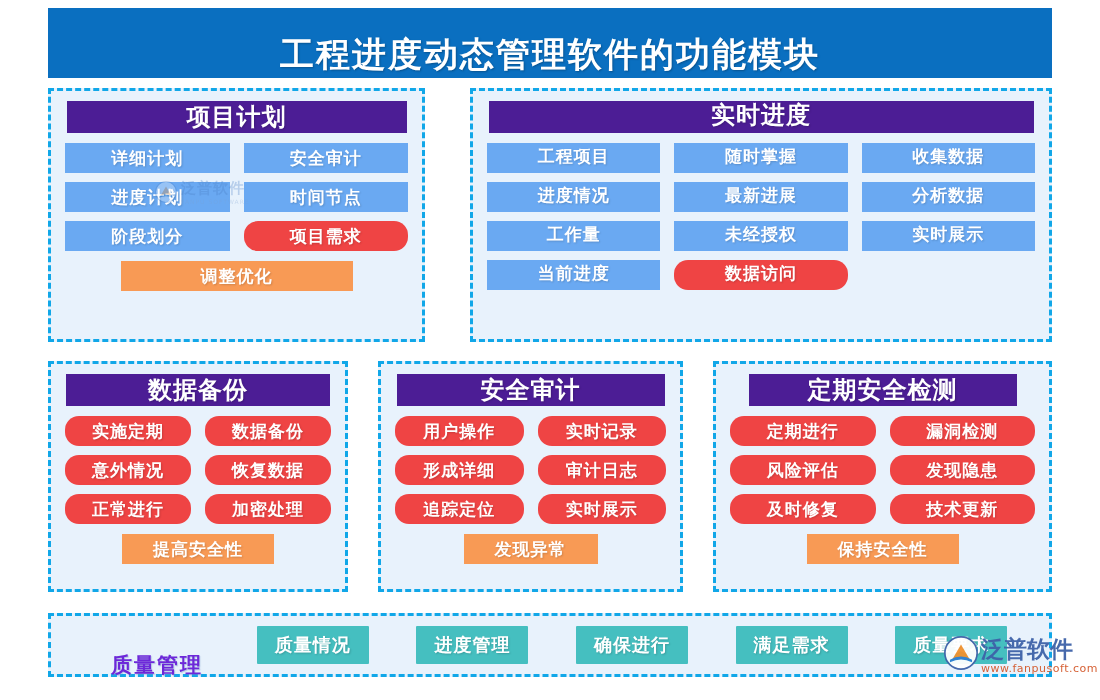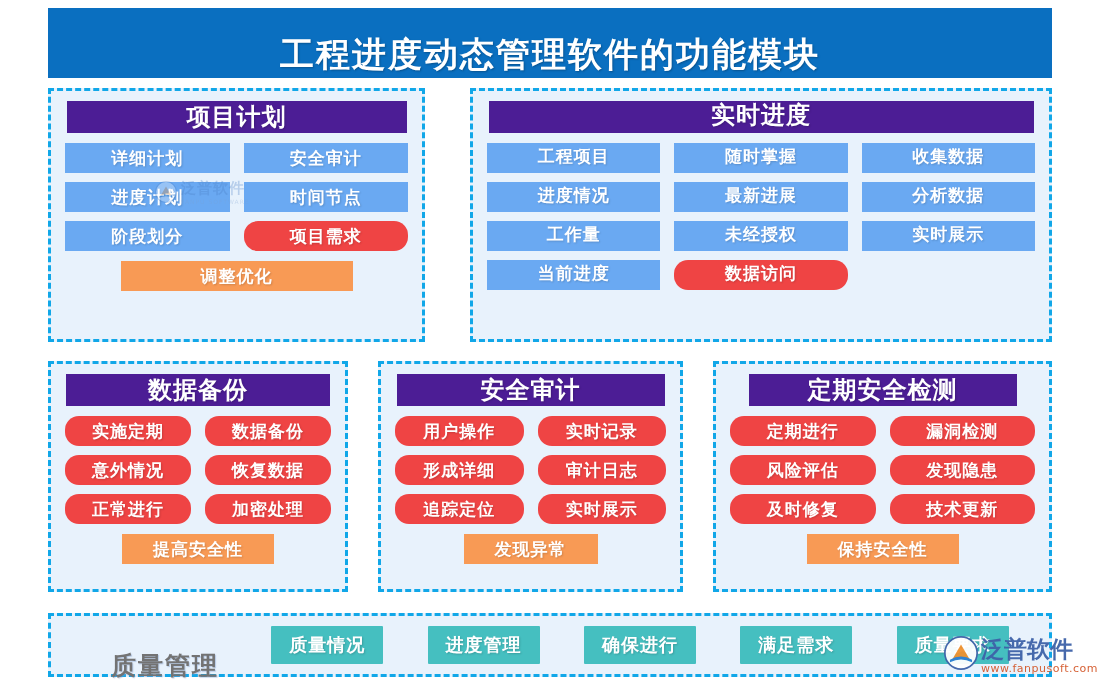--- a/index.html
+++ b/index.html
@@ -109,22 +109,22 @@
     width: 1004px;
     height: 64px;
     box-sizing: border-box;
     border: 3px dashed #11a7e8;
     background: #e8f2fc;
     display: flex;
     align-items: center;
     padding: 0 18px;
   }
   .bottom-label {
-    color: #737373;
-    font-size: 25px;
+    color: #6d28d9;
+    font-size: 21px;
     font-weight: bold;
     letter-spacing: 2px;
     text-shadow: 1px 1px 1px rgba(120,150,200,0.45);
     margin-right: 30px;
     margin-left: 42px;
     white-space: nowrap;
     margin-top: 40px;
   }
   .pill-row {
     display: flex;

